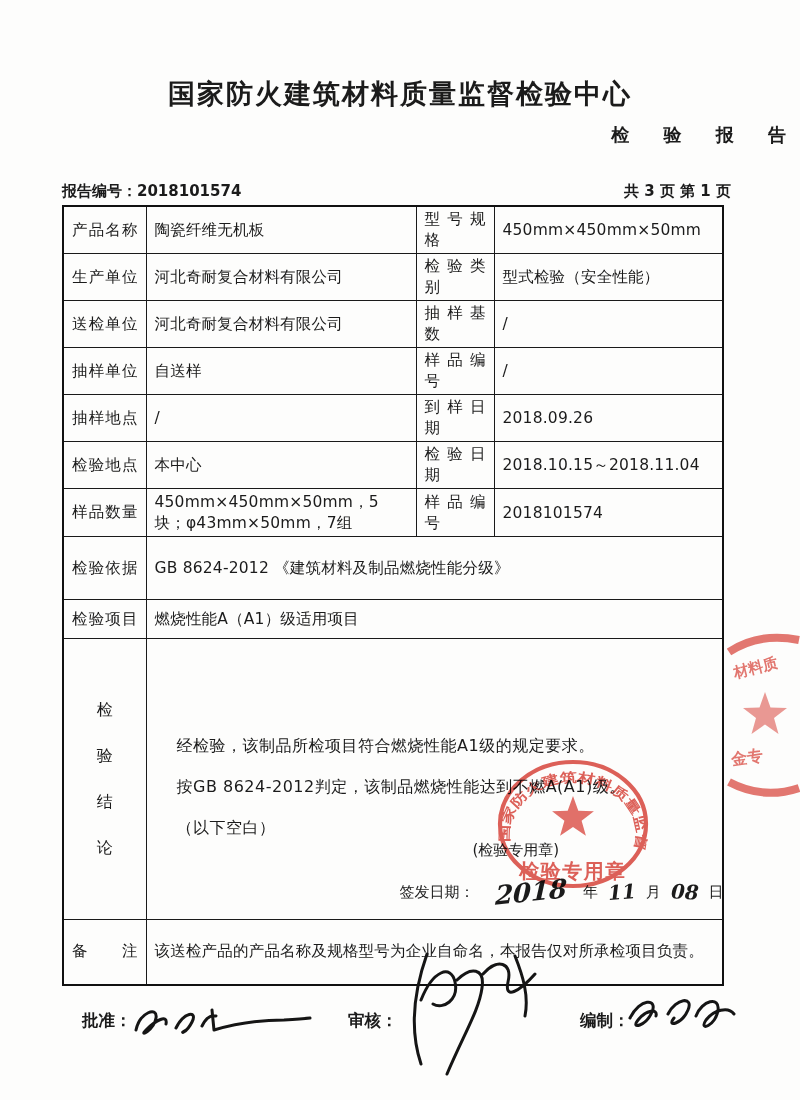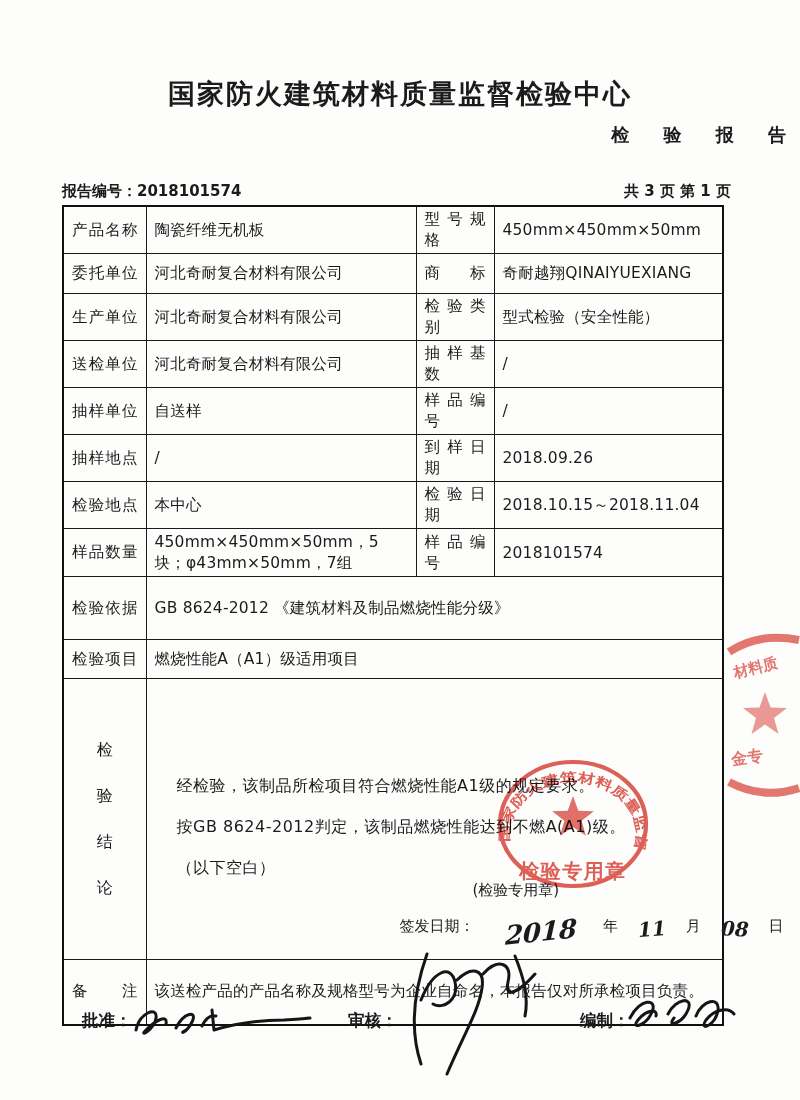--- a/index.html
+++ b/index.html
@@ -48,21 +48,21 @@
   td.val2line { line-height:21px;margin-left:36px; }
 
   td.concl-lbl { vertical-align:middle; }
   .vchar { display:block; text-align:center; font-size:16px; line-height:46px; }
   td.concl-cell { position:relative; vertical-align:top; padding:0; }
   .cpara { font-size:16px; margin:20px 0 0 22px; letter-spacing:0.5px; }
   .cpara.first { margin-top:16px; }
   .seal-note { position:absolute; left:326px; top:202px; font-size:15px; }
   .issue-row {
     position:absolute; left:253px; top:238px; font-size:15px;
-    white-space:nowrap; display:flex; align-items:flex-start; gap:16px;
+    white-space:nowrap; display:flex; align-items:center; gap:6px;
   }
   .hw {
     font-family:"DejaVu Serif","Liberation Serif",serif;
     font-style:italic; font-weight:bold; display:inline-block;
   }
   .hw-year { font-size:26px; transform:rotate(-6deg) skewX(-8deg); margin:0 10px 0 14px; }
   .hw-month { font-size:20px; transform:rotate(-4deg); margin:0 4px; }
   .hw-day { font-size:20px; transform:rotate(3deg); margin:0 4px; }
   .unit { font-size:15px; }
 
@@ -109,26 +109,20 @@
         <col style="width:270px">
         <col style="width:78px">
         <col style="width:229px">
       </colgroup>
     <tbody>
         <tr class="h40">
       <td class="lbl">产品名称</td>
       <td class="val">陶瓷纤维无机板</td>
       <td class="lbl">型号规格</td>
       <td class="val">450mm×450mm×50mm</td>
-    </tr>
-    <tr class="h40">
-      <td class="lbl">委托单位</td>
-      <td class="val">河北奇耐复合材料有限公司</td>
-      <td class="lbl">商标</td>
-      <td class="val">奇耐越翔QINAIYUEXIANG</td>
     </tr>
     <tr class="h40">
       <td class="lbl">生产单位</td>
       <td class="val">河北奇耐复合材料有限公司</td>
       <td class="lbl">检验类别</td>
       <td class="val">型式检验（安全性能）</td>
     </tr>
     <tr class="h40">
       <td class="lbl">送检单位</td>
       <td class="val">河北奇耐复合材料有限公司</td>

